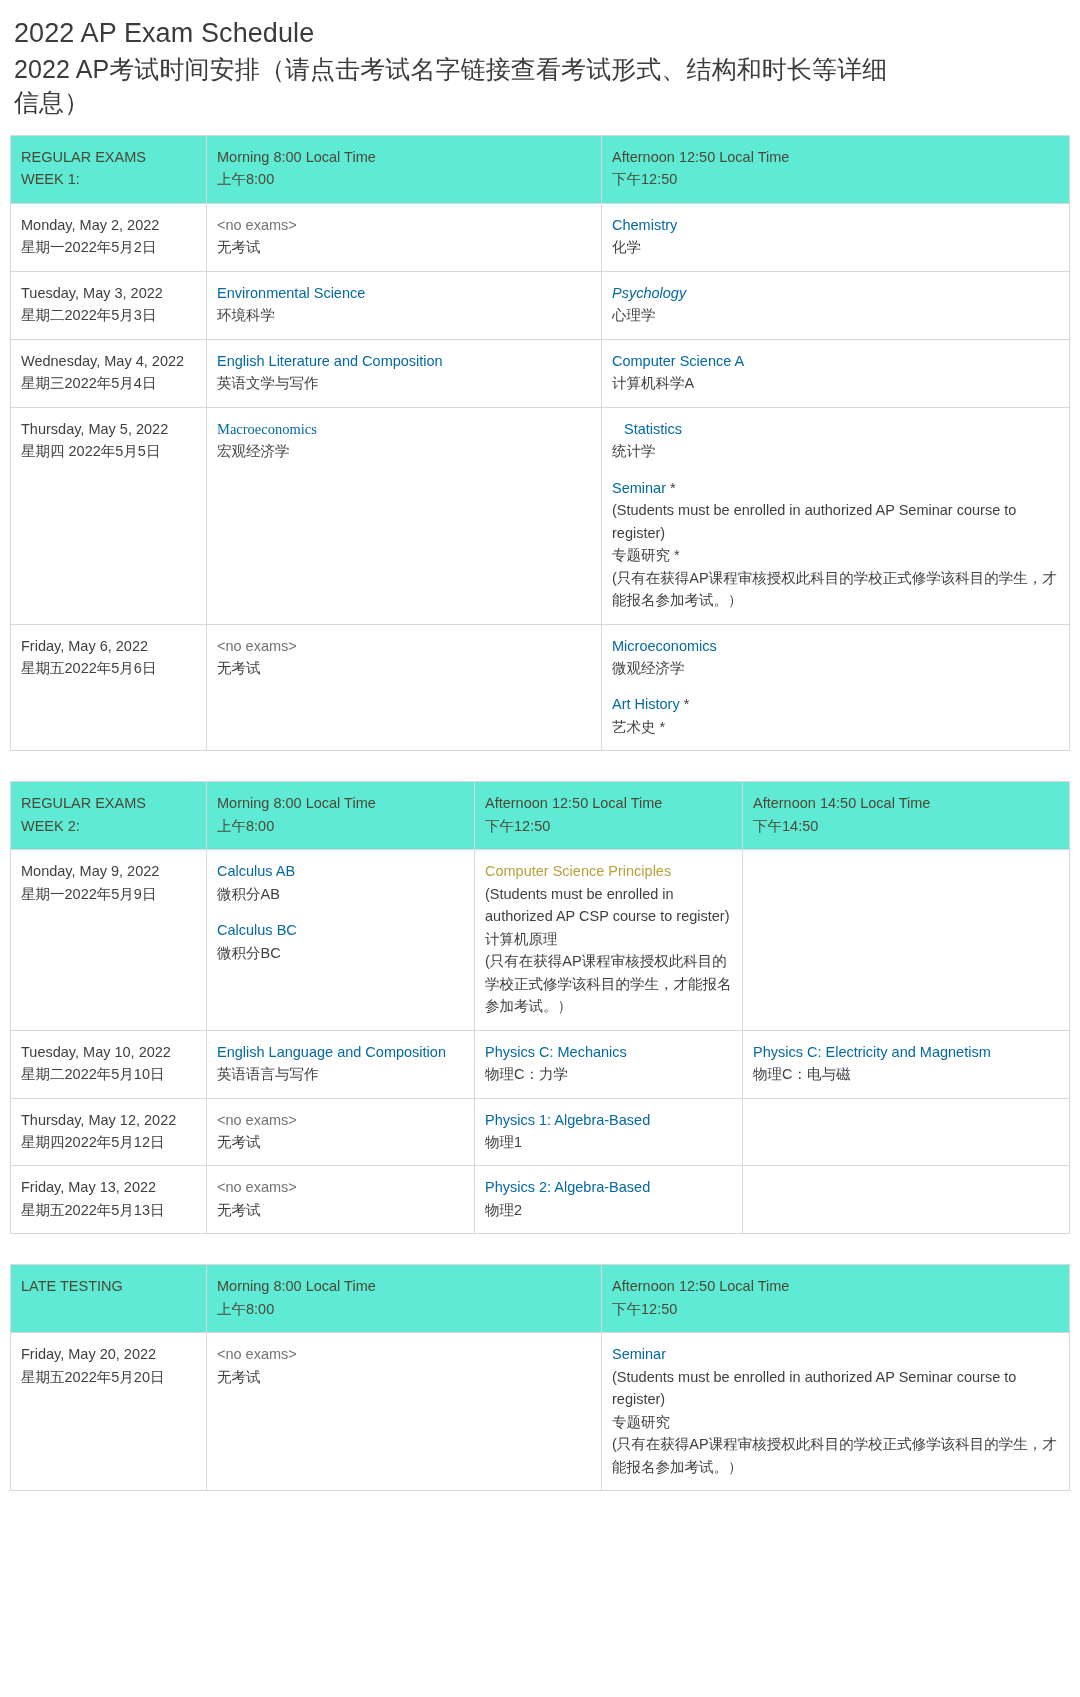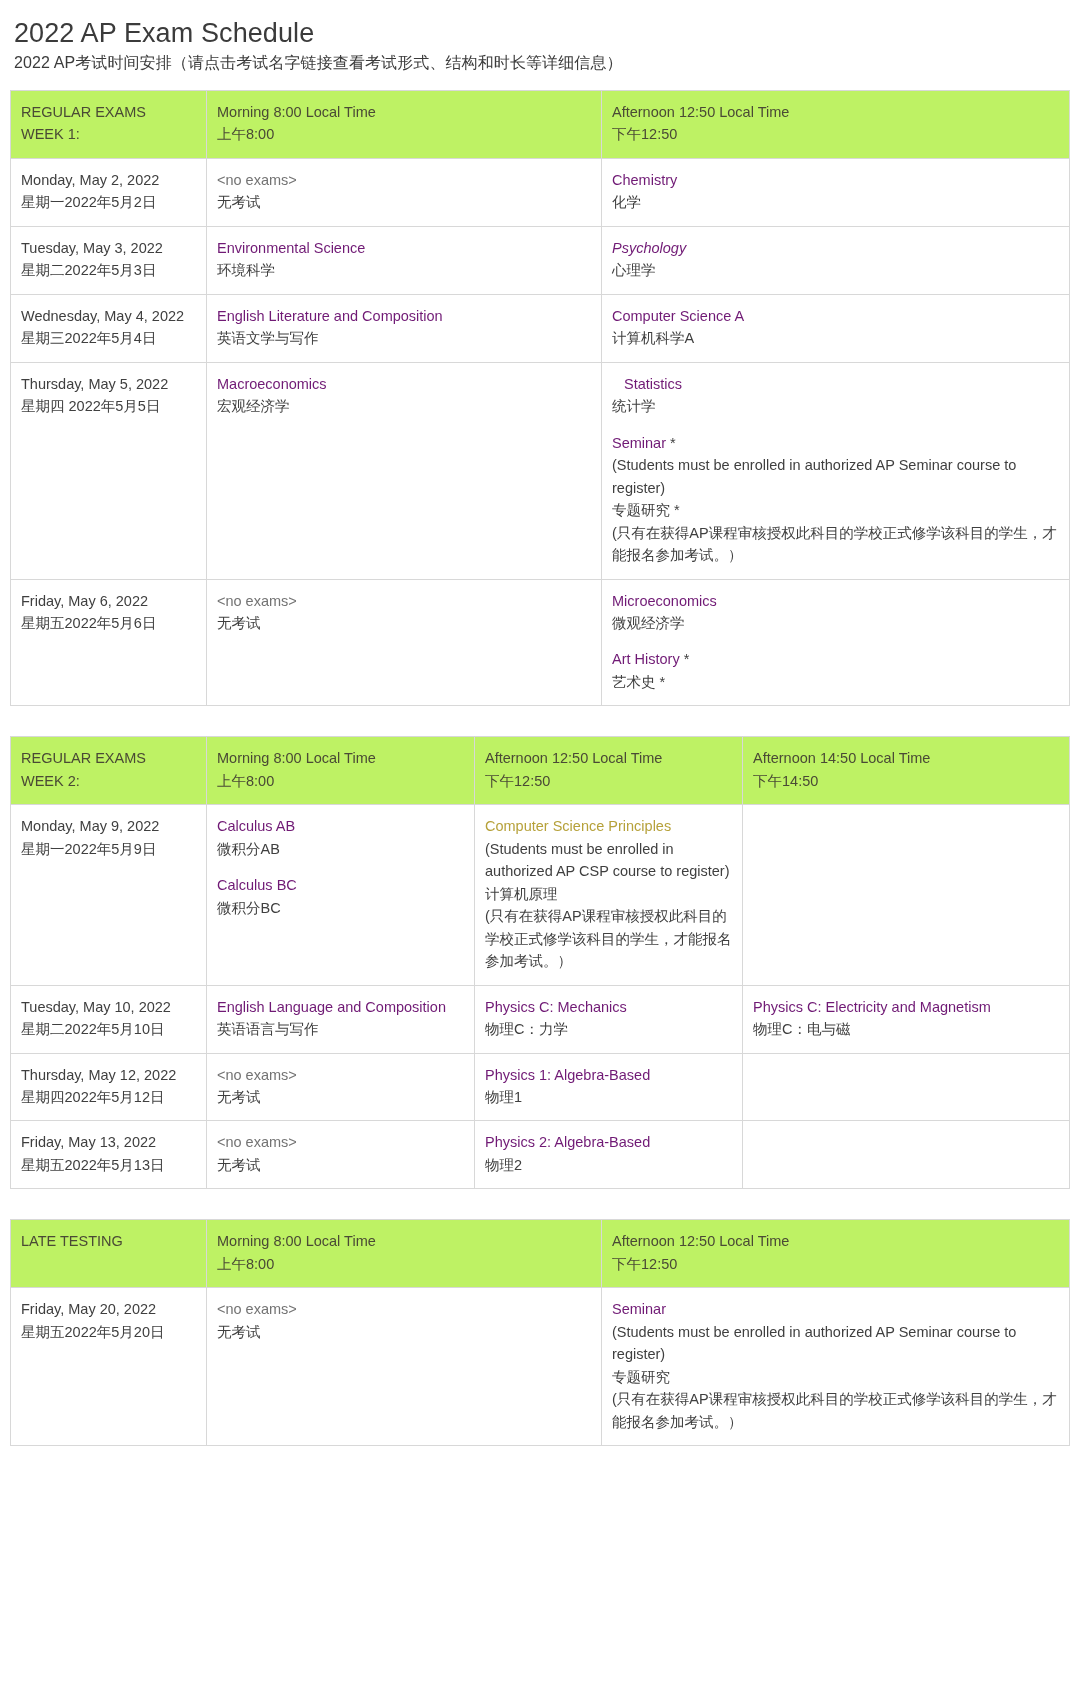--- a/index.html
+++ b/index.html
@@ -19,21 +19,21 @@
     padding: 14px 10px 0 10px;
   }
   h1.title-en {
     font-size: 27px;
     font-weight: 400;
     color: #3b3b3b;
     margin: 4px 0 4px 4px;
     letter-spacing: 0.1px;
   }
   h2.title-cn {
-    font-size: 16px;
+    font-size: 25px;
     font-weight: 400;
     color: #3b3b3b;
     margin: 0 0 16px 4px;
     letter-spacing: 0.1px;
   }
   table.sched {
     width: 1060px;
     border-collapse: collapse;
     table-layout: fixed;
     margin-bottom: 30px;
@@ -42,35 +42,35 @@
   table.sched td, table.sched th {
     border: 1px solid #d8d8d8;
     vertical-align: top;
     padding: 10px 10px 12px 10px;
     font-size: 14.5px;
     line-height: 1.55;
     font-weight: 400;
     text-align: left;
   }
   thead th {
-    background: #bef264;
+    background: #5eead4;
     color: #4a4a35;
     font-size: 14.5px;
     font-weight: 400;
     padding-top: 12px;
     padding-bottom: 14px;
   }
   .hdr-line { display: block; }
   td.daycell {
     color: #3f3f3f;
     white-space: nowrap;
   }
   td.daycell .l2 { display: block; }
   .subj {
-    color: #701a75;
+    color: #0369a1;
   }
   .subj.cs { color: #b6a13a; }
   .subj-cn {
     color: #3f3f3f;
   }
   .note {
     color: #3f3f3f;
   }
   .noexam { color: #737373; }
   .gap { display: block; height: 14px; }
@@ -150,21 +150,21 @@
               <span class="line"><a class="subj" style="text-decoration: none;">Computer Science A</a></span>
               <span class="line subj-cn"><span>计算机科学A</span></span>
             </td>
           </tr>
           <tr>
             <td class="daycell">
               <span class="line">Thursday, May 5, 2022</span>
               <span class="line l2">星期四 2022年5月5日</span>
             </td>
             <td>
-              <span class="line"><a class="subj" style="text-decoration: none;">Macroeconomics</a></span>
+              <span class="line"><a class="subj" style="text-decoration: none; font-family: Liberation Serif, serif;">Macroeconomics</a></span>
               <span class="line subj-cn"><span>宏观经济学</span></span>
             </td>
             <td>
               <span class="line"><a class="subj" style="text-decoration: none; margin-left: 12px;">Statistics</a></span>
               <span class="line subj-cn"><span>统计学</span></span>
               <span class="gap"></span>
               <span class="line"><a class="subj" style="text-decoration: none;">Seminar</a> <span class="ast"> *</span></span>
               <span class="line note">(Students must be enrolled in authorized AP Seminar course to register)</span>
               <span class="line subj-cn"><span>专题研究</span> <span class="ast"> *</span></span>
               <span class="line note">(只有在获得AP课程审核授权此科目的学校正式修学该科目的学生，才能报名参加考试。）</span>

